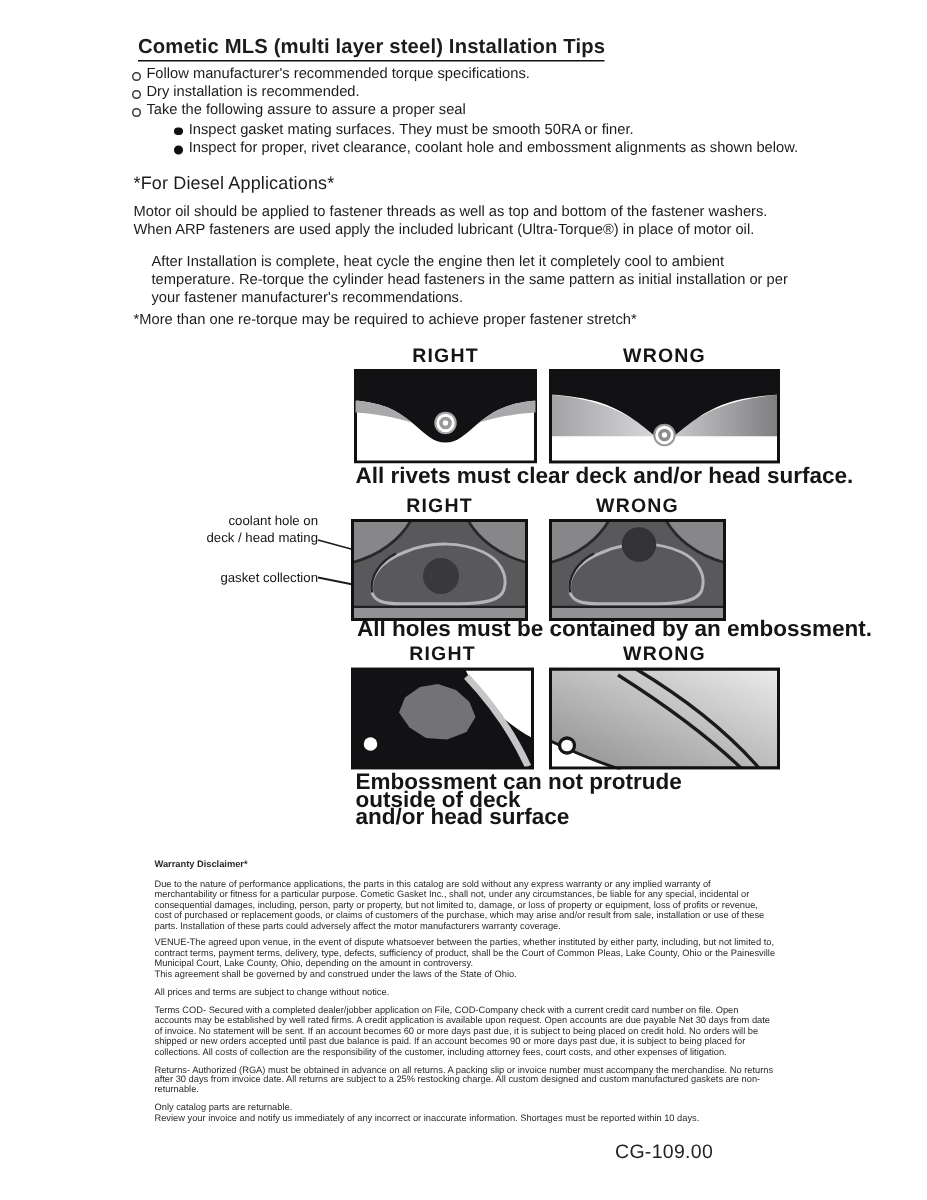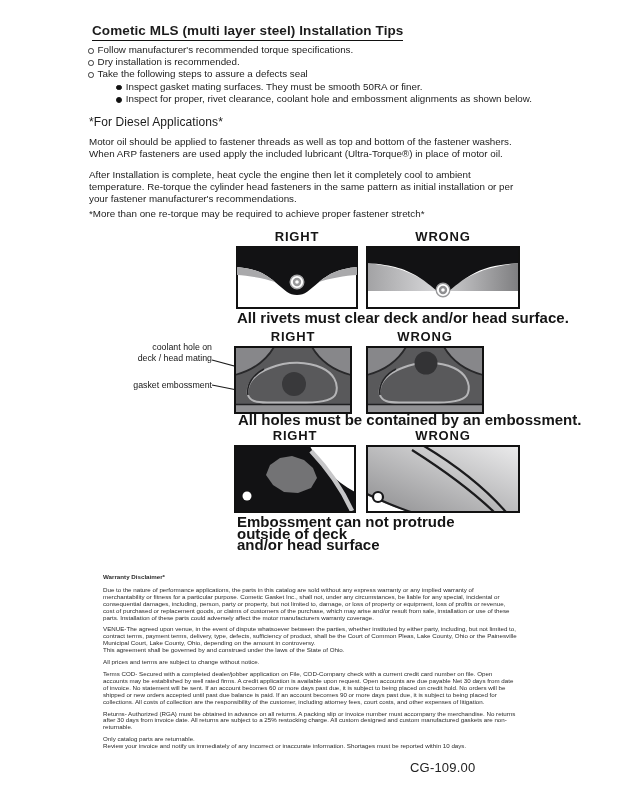--- a/index.html
+++ b/index.html
@@ -9,21 +9,21 @@
   .title{left:92px;top:23px;font-size:13.5px;font-weight:bold;letter-spacing:.1px;}
   .title-inner{display:inline-block;border-bottom:1.6px solid #111;padding-bottom:2px;}
   .bullets{left:88px;top:44px;width:460px;font-size:9.8px;line-height:12.2px;}
   .b-row{display:flex;align-items:flex-start;}
   .b-row.sub{padding-left:28px;}
   .mk{flex:0 0 auto;width:3.6px;height:3.6px;border-radius:50%;margin:4px 4px 0 0;
       border:1px solid #3a3a3a;background:transparent;}
   .mk.filled{background:#111;border-color:#111;width:3.8px;height:3.8px;}
   .h2{left:89px;top:115px;font-size:12px;font-weight:normal;letter-spacing:.1px;}
   .para{left:89px;width:438px;font-size:9.8px;line-height:12.2px;}
-  .p1{top:136px;} .p2{top:169px;} .p3{top:208px;}
+  .p1{top:136px;} .p2{top:169px;margin-left:12px;} .p3{top:208px;}
   .dg-row{display:flex;align-items:flex-start;}
   .fig{display:flex;flex-direction:column;}
   .fig-label{text-align:center;font-size:13px;font-weight:bold;letter-spacing:.8px;
              color:#151515;margin-bottom:2px;line-height:14px;}
   .caption{font-size:15px;font-weight:bold;color:#151515;line-height:11.5px;white-space:pre-line;}
   .callout{font-size:8.8px;line-height:10.6px;color:#151515;text-align:right;white-space:pre-line;}
   .fineprint{left:103px;top:574px;width:414px;font-size:6.2px;line-height:6.9px;
              color:#2a2a2a;letter-spacing:0;}
   .fineprint .fp-h{font-weight:bold;margin-bottom:6px;}
   .fineprint p{margin:0 0 5px 0;white-space:pre-line;}
@@ -43,21 +43,21 @@
     <div class="b-row">
       <span class="mk"></span>
       <span>Follow manufacturer's recommended torque specifications.</span>
     </div>
     <div class="b-row">
       <span class="mk"></span>
       <span>Dry installation is recommended.</span>
     </div>
     <div class="b-row">
       <span class="mk"></span>
-      <span>Take the following steps to assure a defects seal</span>
+      <span>Take the following assure to assure a proper seal</span>
     </div>
     <div class="b-row sub">
       <span class="mk filled"></span>
       <span>Inspect gasket mating surfaces.  They must be smooth 50RA or finer.</span>
     </div>
     <div class="b-row sub">
       <span class="mk filled"></span>
       <span>Inspect for proper, rivet clearance, coolant hole and embossment alignments as shown below.</span>
     </div>
   </div>
@@ -96,21 +96,21 @@
         <circle cx="77" cy="44" r="6.8" fill="#ffffff" stroke="#98989a" stroke-width="1.4"></circle>
         <circle cx="77" cy="44" r="3" fill="none" stroke="#8e8e90" stroke-width="2.4"></circle>
         <rect x="1" y="1" width="152" height="61" fill="none" stroke="#111" stroke-width="2"></rect>
       </svg>
     </div>
   </div>
   <div class="abs caption" style="left:237px;top:312px;">All rivets must clear deck and/or head surface.</div>
 
   <div class="abs callout" style="left:100px;top:342px;width:112px;">coolant hole on
 deck / head mating</div>
-  <div class="abs callout" style="left:100px;top:380px;width:112px;">gasket embossment</div>
+  <div class="abs callout" style="left:100px;top:380px;width:112px;">gasket collection</div>
   <svg class="abs" style="left:208px;top:352px;" width="92" height="48" viewBox="0 0 92 48">
     <line x1="4" y1="8" x2="85" y2="30" stroke="#1c1c1c" stroke-width="1.2"></line>
     <line x1="4" y1="33" x2="44" y2="41" stroke="#1c1c1c" stroke-width="1.2"></line>
   </svg>
   <div class="abs dg-row" style="left:234px;top:330px;">
     <div class="fig" style="width:118px;margin-right:14px;">
       <div class="fig-label">RIGHT</div>
       <svg width="118" height="68" viewBox="0 0 118 68">
         <rect x="1" y="1" width="116" height="66" fill="#59595b" stroke="#111" stroke-width="2"></rect>
         <path d="M1,1 H40 C33,13 20,24 1,29 Z" fill="#87878a"></path>

